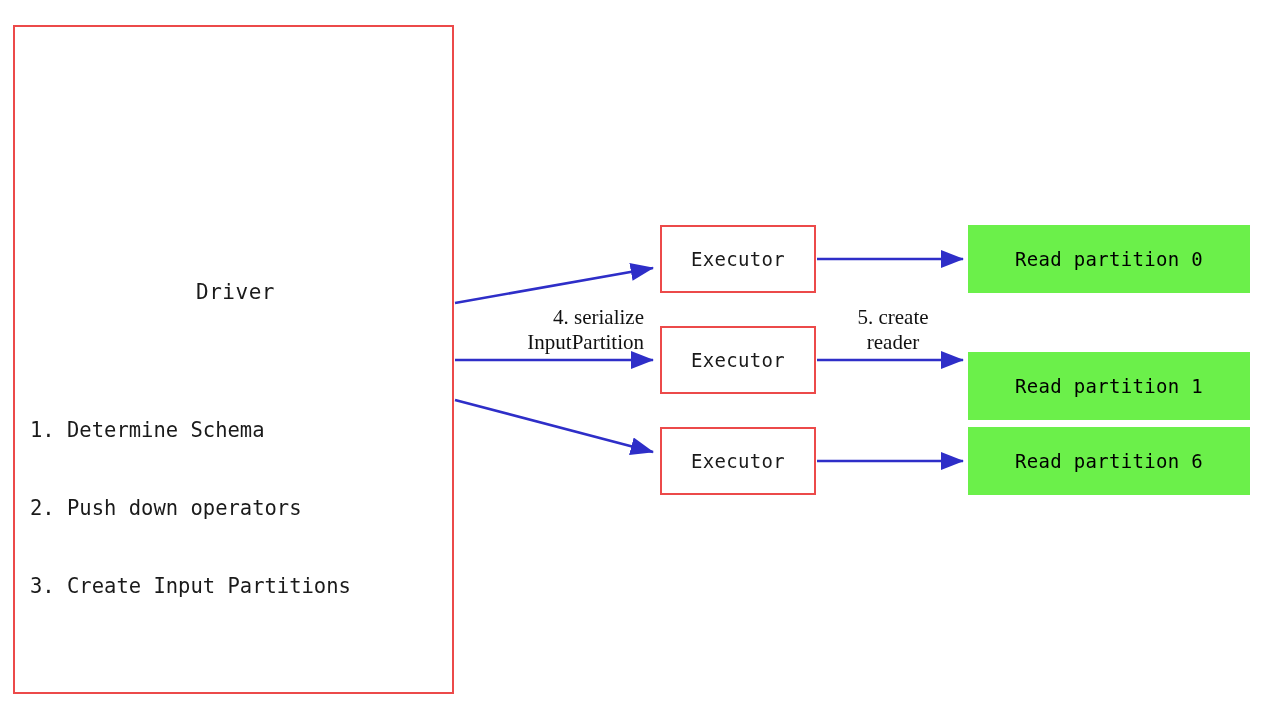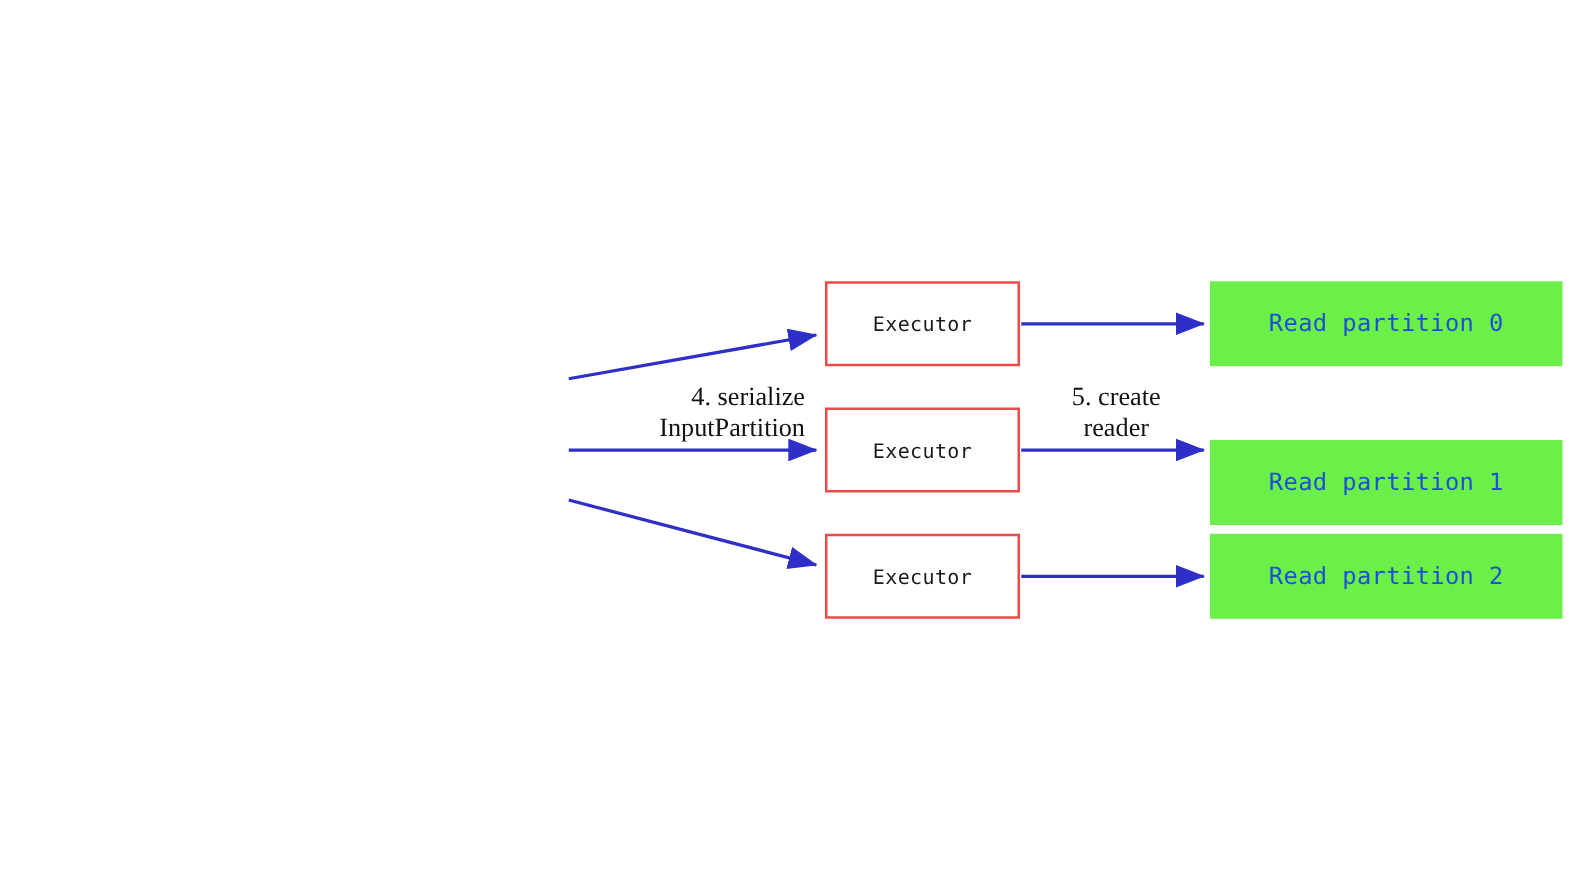--- a/index.html
+++ b/index.html
@@ -69,21 +69,21 @@
     height: 68px;
     box-sizing: border-box;
     border: 2px solid #ec4a4a;
     background: #ffffff;
     display: flex;
     align-items: center;
     justify-content: center;
   }
   .executor-label {
     font-family: "DejaVu Sans Mono", "Liberation Mono", monospace;
-    font-size: 16px;
+    font-size: 19px;
     color: #1a1a1a;
     letter-spacing: 0.3px;
     white-space: pre;
   }
   .exec-0 { top: 225px; }
   .exec-1 { top: 326px; }
   .exec-2 { top: 427px; }
 
   
   .partition-box {
@@ -93,21 +93,21 @@
     height: 68px;
     box-sizing: border-box;
     background: #6bf04a;
     display: flex;
     align-items: center;
     justify-content: center;
   }
   .partition-label {
     font-family: "DejaVu Sans Mono", "Liberation Mono", monospace;
     font-size: 19px;
-    color: #1d4ed8;
+    color: #000000;
     letter-spacing: 0.3px;
     white-space: pre;
   }
   .part-0 { top: 225px; }
   .part-1 { top: 326px; margin-top: 26px; }
   .part-2 { top: 427px; }
 
   
   .edge-label {
     position: absolute;
@@ -148,39 +148,47 @@
 
     <line x1="455" y1="400" x2="653" y2="452" stroke="#2e2ec8" stroke-width="2.6" marker-end="url(#arrowhead)"></line>
 
     <line x1="817" y1="259" x2="963" y2="259" stroke="#2e2ec8" stroke-width="2.6" marker-end="url(#arrowhead)"></line>
 
     <line x1="817" y1="360" x2="963" y2="360" stroke="#2e2ec8" stroke-width="2.6" marker-end="url(#arrowhead)"></line>
 
     <line x1="817" y1="461" x2="963" y2="461" stroke="#2e2ec8" stroke-width="2.6" marker-end="url(#arrowhead)"></line>
   </svg>
 
+  <div class="driver-box">
+    <div class="driver-title">Driver</div>
+    <div class="driver-steps">
+      <div>1. Determine Schema</div>
+      <div>2. Push down operators</div>
+      <div>3. Create Input Partitions</div>
+    </div>
+  </div>
 
   <div class="executor-box exec-0">
     <span class="executor-label">Executor</span>
   </div>
   <div class="executor-box exec-1">
     <span class="executor-label">Executor</span>
   </div>
   <div class="executor-box exec-2">
     <span class="executor-label">Executor</span>
   </div>
 
   <div class="partition-box part-0">
     <span class="partition-label">Read partition 0</span>
   </div>
   <div class="partition-box part-1">
     <span class="partition-label">Read partition 1</span>
   </div>
   <div class="partition-box part-2">
-    <span class="partition-label">Read partition 2</span>
+    <span class="partition-label">Read partition 6</span>
   </div>
 
   <div class="edge-label label-serialize">4. serialize
 InputPartition</div>
   <div class="edge-label label-create-reader">5. create
 reader</div>
 
 </div>
 
 </body></html>

